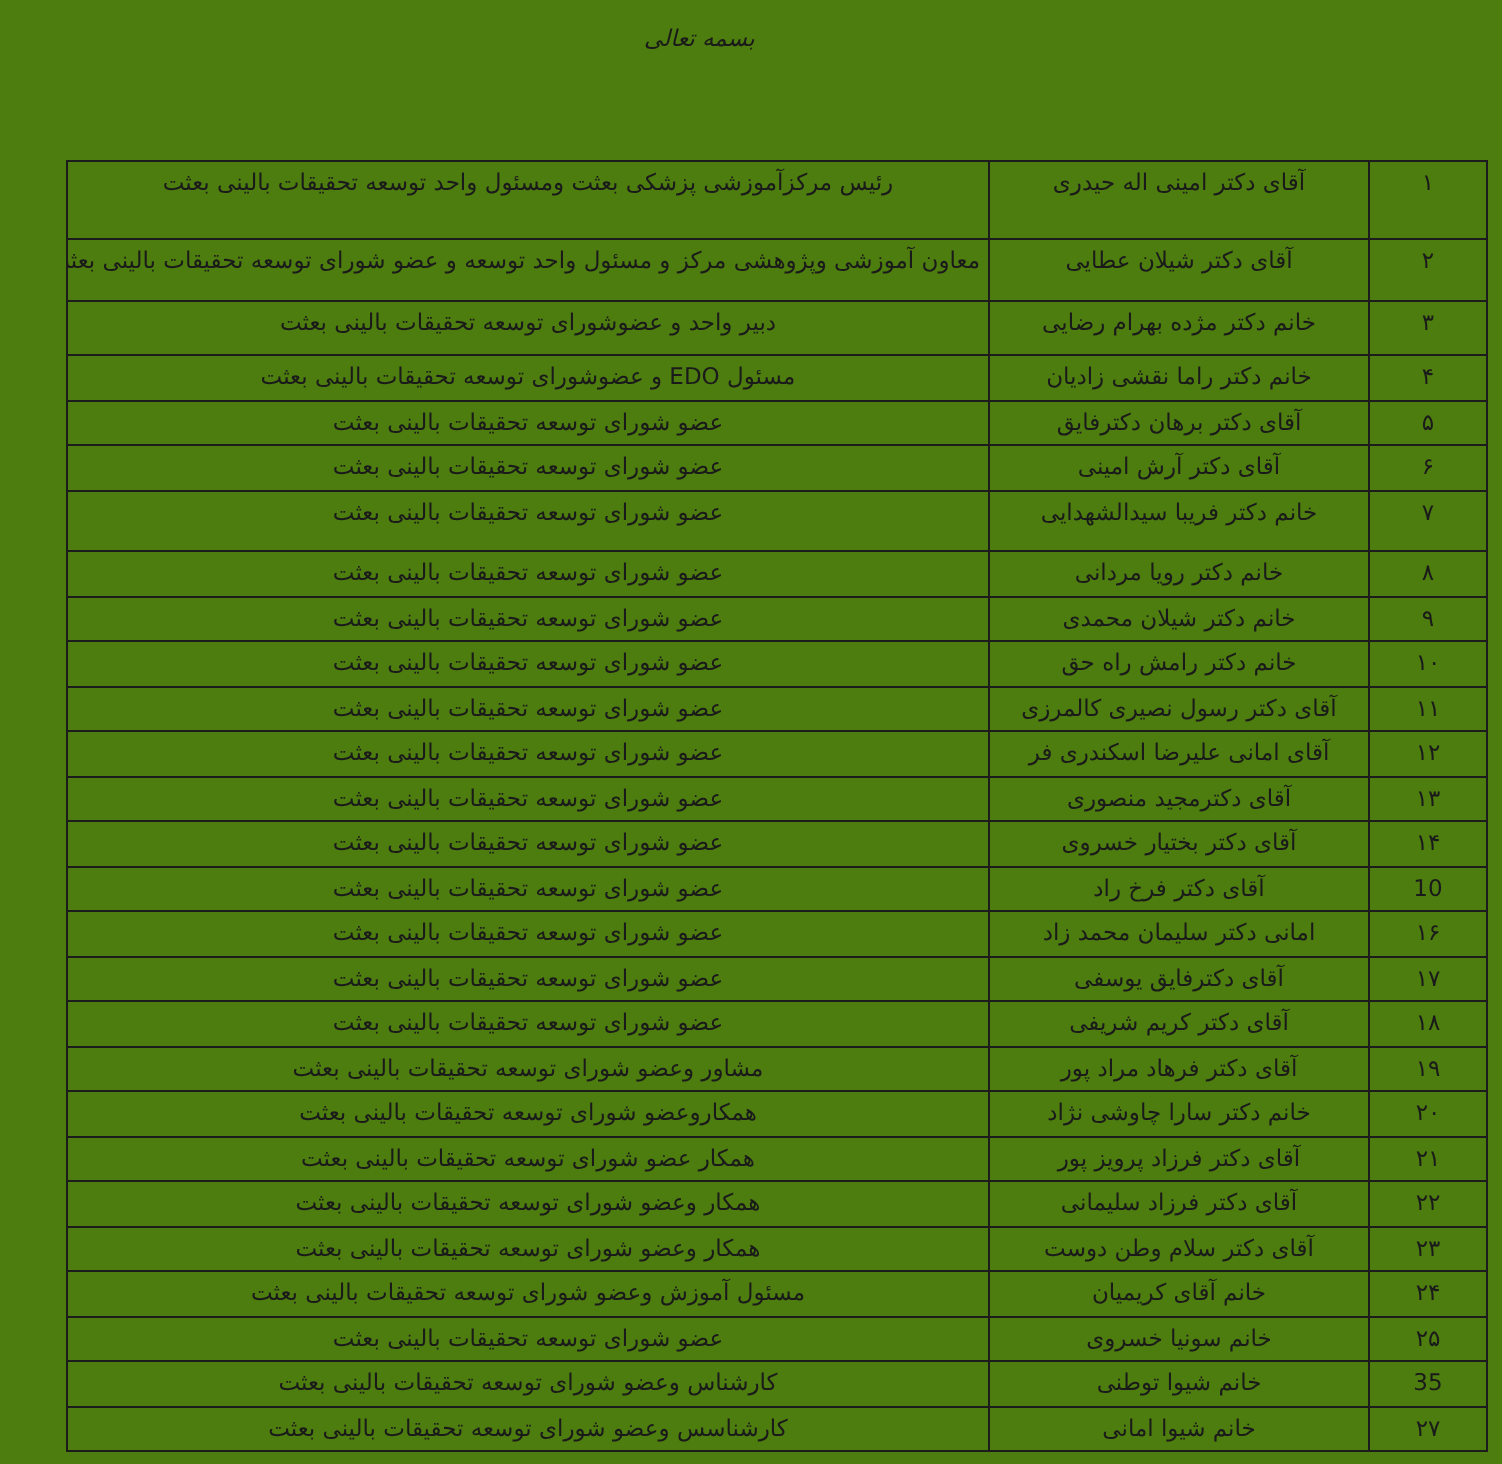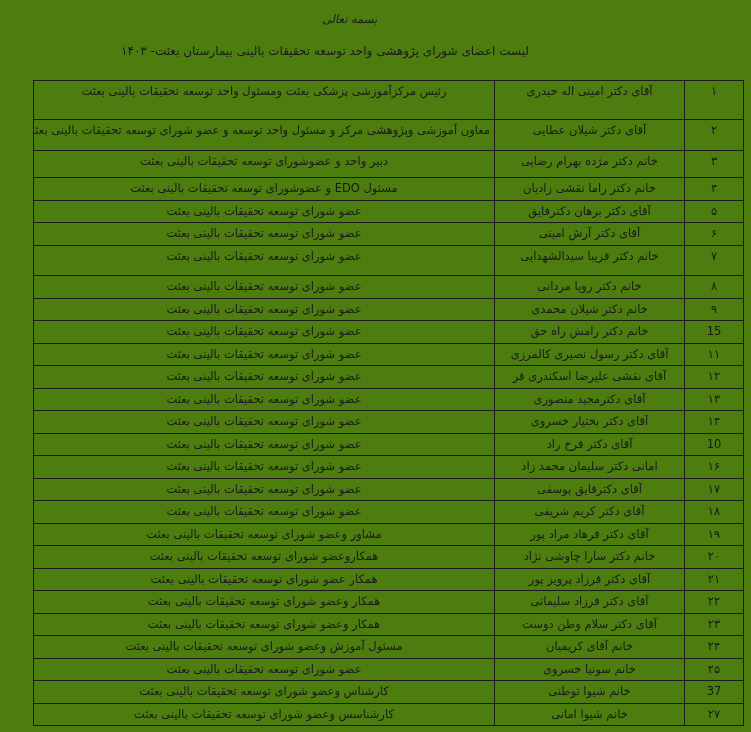--- a/index.html
+++ b/index.html
@@ -50,21 +50,20 @@
   col.col-num  { width:59px; }
   col.col-name { width:190px; }
   col.col-role { width:461px; }
 </style>
 </head>
 <body>
 
 <div class="page">
   <div class="bismillah">بسمه تعالی</div>
 
-  <div class="doc-title">لیست اعضای شورای پژوهشی واحد توسعه تحقیقات  بالینی بیمارستان بعثت- ۱۴۰۳</div>
 
   <table class="members-table">
     <colgroup>
       <col class="col-num">
       <col class="col-name">
       <col class="col-role">
     </colgroup>
     <tbody id="members-tbody">
         <tr style="height: 39px;">
           <td class="cell-num">۱</td>
@@ -105,32 +104,32 @@
           <td class="cell-num">۸</td>
           <td class="cell-name">خانم دکتر  رویا مردانی</td>
           <td class="cell-role">عضو شورای  توسعه تحقیقات بالینی بعثت</td>
         </tr>
         <tr style="height: 22px;">
           <td class="cell-num">۹</td>
           <td class="cell-name">خانم دکتر شیلان محمدی</td>
           <td class="cell-role">عضو شورای توسعه تحقیقات بالینی بعثت</td>
         </tr>
         <tr style="height: 23px;">
-          <td class="cell-num">15</td>
+          <td class="cell-num">۱۰</td>
           <td class="cell-name">خانم دکتر رامش راه حق</td>
           <td class="cell-role">عضو شورای  توسعه تحقیقات بالینی بعثت</td>
         </tr>
         <tr style="height: 22px;">
           <td class="cell-num">۱۱</td>
           <td class="cell-name">آقای دکتر رسول نصیری کالمرزی</td>
           <td class="cell-role">عضو شورای توسعه تحقیقات بالینی بعثت</td>
         </tr>
         <tr style="height: 23px;">
           <td class="cell-num">۱۲</td>
-          <td class="cell-name">آقای نقشی علیرضا اسکندری فر</td>
+          <td class="cell-name">آقای امانی علیرضا اسکندری فر</td>
           <td class="cell-role">عضو شورای توسعه تحقیقات بالینی بعثت</td>
         </tr>
         <tr style="height: 22px;">
           <td class="cell-num">۱۳</td>
           <td class="cell-name">آقای دکترمجید منصوری</td>
           <td class="cell-role">عضو شورای  توسعه تحقیقات بالینی بعثت</td>
         </tr>
         <tr style="height: 23px;">
           <td class="cell-num">۱۴</td>
           <td class="cell-name">آقای دکتر بختیار خسروی</td>
@@ -185,21 +184,21 @@
           <td class="cell-num">۲۴</td>
           <td class="cell-name">خانم  آقای کریمیان</td>
           <td class="cell-role">مسئول آموزش وعضو شورای توسعه تحقیقات بالینی بعثت</td>
         </tr>
         <tr style="height: 22px;">
           <td class="cell-num">۲۵</td>
           <td class="cell-name">خانم سونیا خسروی</td>
           <td class="cell-role">عضو شورای  توسعه تحقیقات بالینی بعثت</td>
         </tr>
         <tr style="height: 23px;">
-          <td class="cell-num">37</td>
+          <td class="cell-num">35</td>
           <td class="cell-name">خانم شیوا توطنی</td>
           <td class="cell-role">کارشناس وعضو شورای توسعه تحقیقات بالینی بعثت</td>
         </tr>
         <tr style="height: 22px;">
           <td class="cell-num">۲۷</td>
           <td class="cell-name">خانم شیوا  امانی</td>
           <td class="cell-role">کارشناسس وعضو شورای توسعه تحقیقات بالینی بعثت</td>
         </tr>
       </tbody>
   </table>

